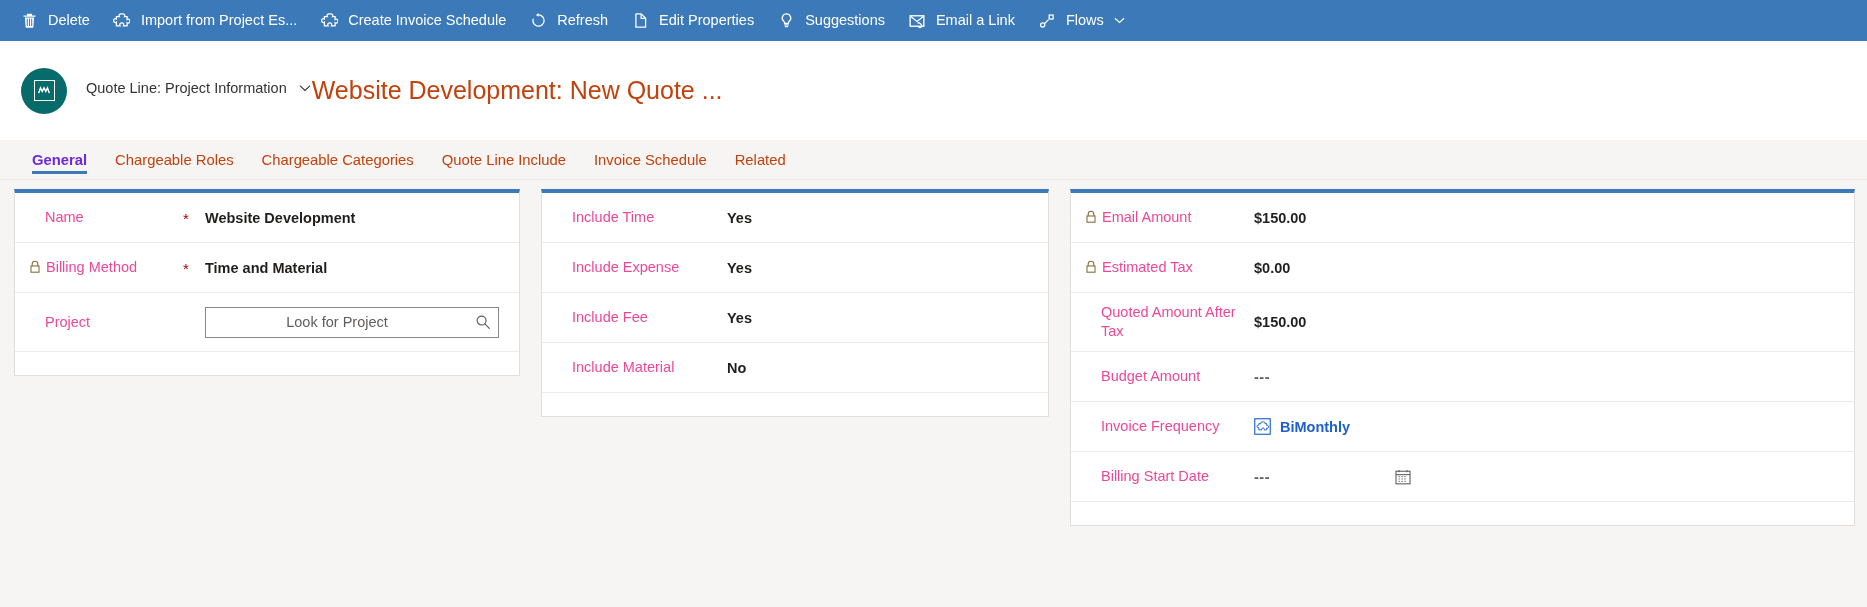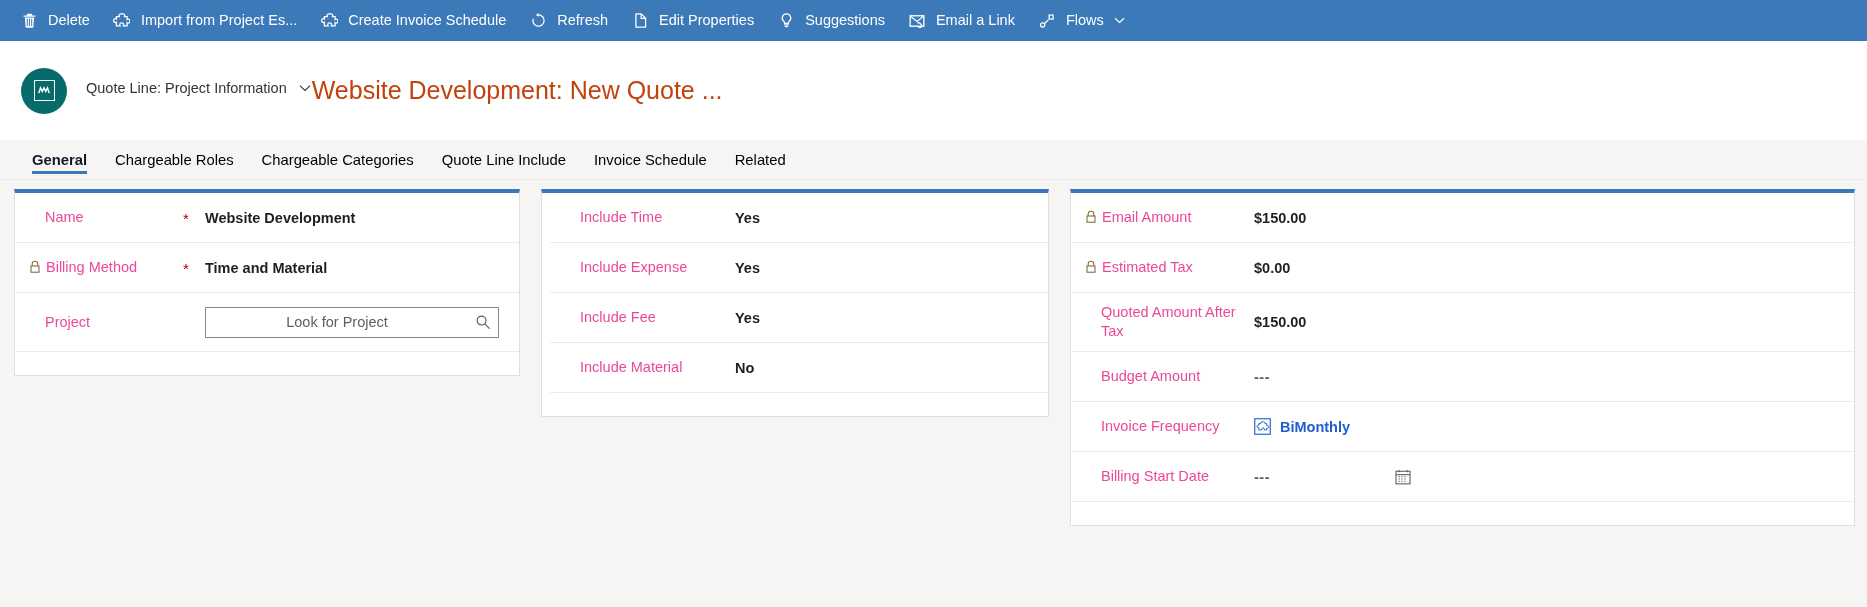--- a/index.html
+++ b/index.html
@@ -93,25 +93,25 @@
     align-items: stretch;
     padding-left: 18px;
     border-bottom: 1px solid #edebe9;
   }
   .tab {
     display: flex;
     align-items: center;
     position: relative;
     padding: 0 14px;
     font-size: 14.8px;
-    color: #000000;
+    color: #c2410c;
     cursor: pointer;
     user-select: none;
   }
-  .tab.selected { font-weight: 700; color: #0f172a; }
+  .tab.selected { font-weight: 700; color: #6d28d9; }
   .tab.selected::after {
     content: "";
     position: absolute;
     left: 14px; right: 14px; bottom: 5px;
     height: 3px;
     background: #3b79b8;
   }
 
   
   .form-area {
@@ -123,21 +123,21 @@
     gap: 21px;
   }
   .card {
     background: #ffffff;
     border: 1px solid #e1dfdd;
     border-top: 4px solid #3b79b8;
     flex: 1 1 0;
     min-width: 0;
   }
   .card.col-a { flex: 0 0 506px; }
-  .card.col-b { flex: 0 0 508px; padding-left: 8px; }
+  .card.col-b { flex: 0 0 508px; }
   .card.col-c { flex: 1 1 auto; }
 
   .field {
     display: flex;
     align-items: center;
     min-height: 50px;
     border-bottom: 1px solid #edebe9;
     padding: 0 14px 0 0;
   }
   .field.tall { min-height: 59px; }

